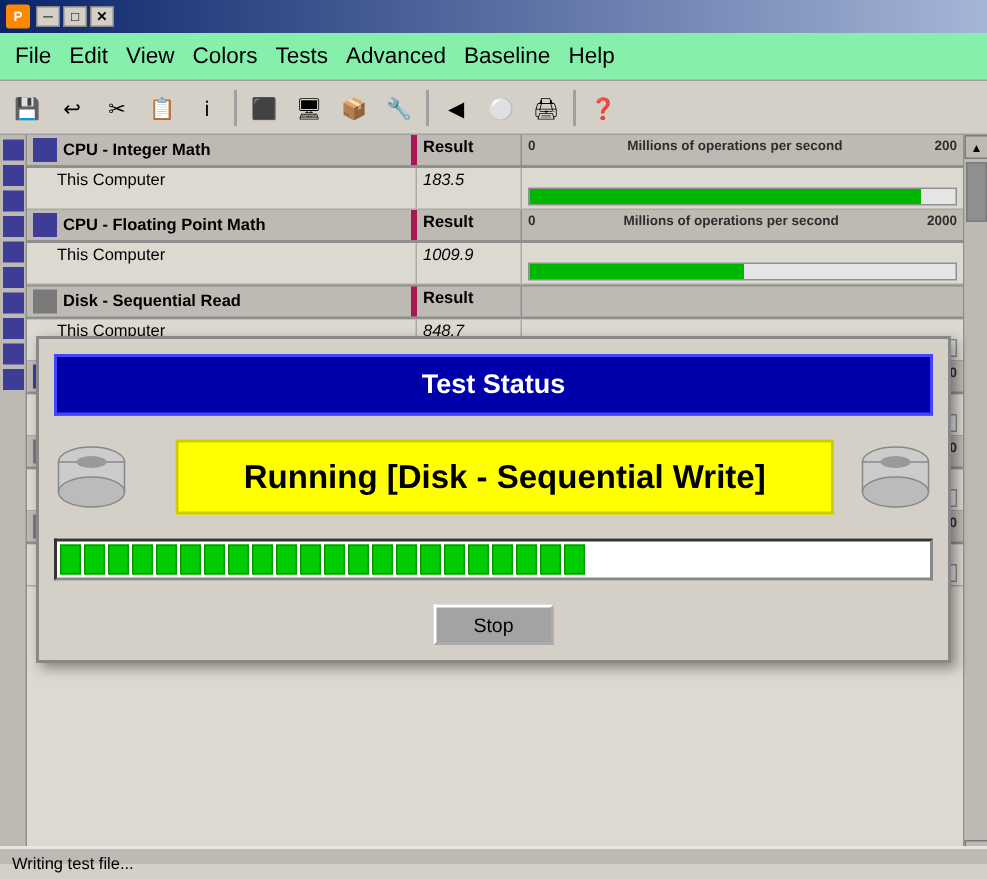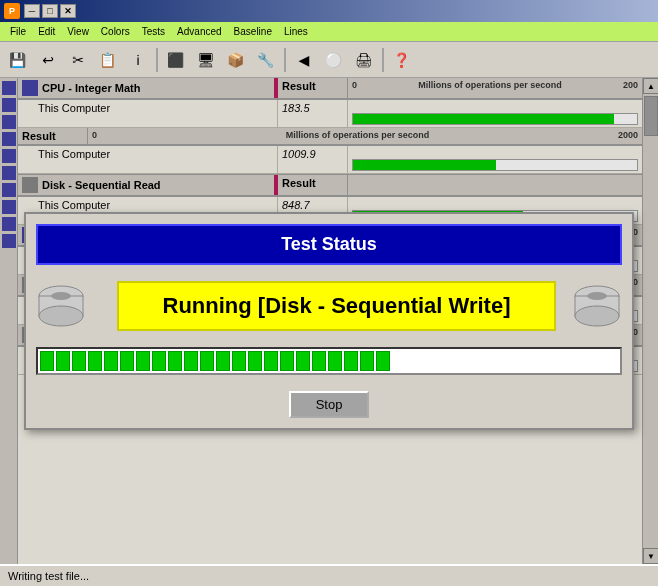--- a/index.html
+++ b/index.html
@@ -47,27 +47,27 @@
       display: flex;
       align-items: center;
       justify-content: center;
       cursor: pointer;
       color: #000;
     }
     .title-btn.close { background: #d4d0c8; }
 
     
     .menu-bar {
-      background: #bef264;
-      height: 20px;
+      background: #86efac;
+      height: 32px;
       display: flex;
       align-items: center;
       padding: 0 4px;
       border-bottom: 1px solid #a0a0a0;
-      font-size: 10px;
+      font-size: 15px;
     }
     .menu-item {
       padding: 2px 6px;
       cursor: pointer;
     }
 
     
     .toolbar {
       background: #d4d0c8;
       height: 36px;
@@ -343,21 +343,21 @@
 </div>
 
 <div class="menu-bar">
   <span class="menu-item">File</span>
   <span class="menu-item">Edit</span>
   <span class="menu-item">View</span>
   <span class="menu-item">Colors</span>
   <span class="menu-item">Tests</span>
   <span class="menu-item">Advanced</span>
   <span class="menu-item">Baseline</span>
-  <span class="menu-item">Lines</span>
+  <span class="menu-item">Help</span>
 </div>
 
 <div class="toolbar">
   <div class="tool-btn">💾</div>
   <div class="tool-btn">↩</div>
   <div class="tool-btn">✂</div>
   <div class="tool-btn">📋</div>
   <div class="tool-btn">ℹ</div>
   <div class="tool-separator"></div>
   <div class="tool-btn">⬛</div>
@@ -407,20 +407,24 @@
       <div class="col-name">This Computer</div>
       <div class="col-result">183.5</div>
       <div class="col-chart">
         <div class="chart-bar-container">
           <div class="chart-bar" style="width:91.75%;"></div>
         </div>
       </div>
     </div>
 
     <div class="test-row-header">
+      <div class="col-name-cell">
+        <div class="row-icon"></div>
+        <span>CPU - Floating Point Math</span>
+      </div>
       <div class="col-result-header">Result</div>
       <div class="col-chart-header">
         <div style="display:flex; justify-content:space-between; font-size:9px; color:#333;">
           <span>0</span>
           <span style="font-size:9px;">Millions of operations per second</span>
           <span>2000</span>
         </div>
       </div>
     </div>
     <div class="data-row">

